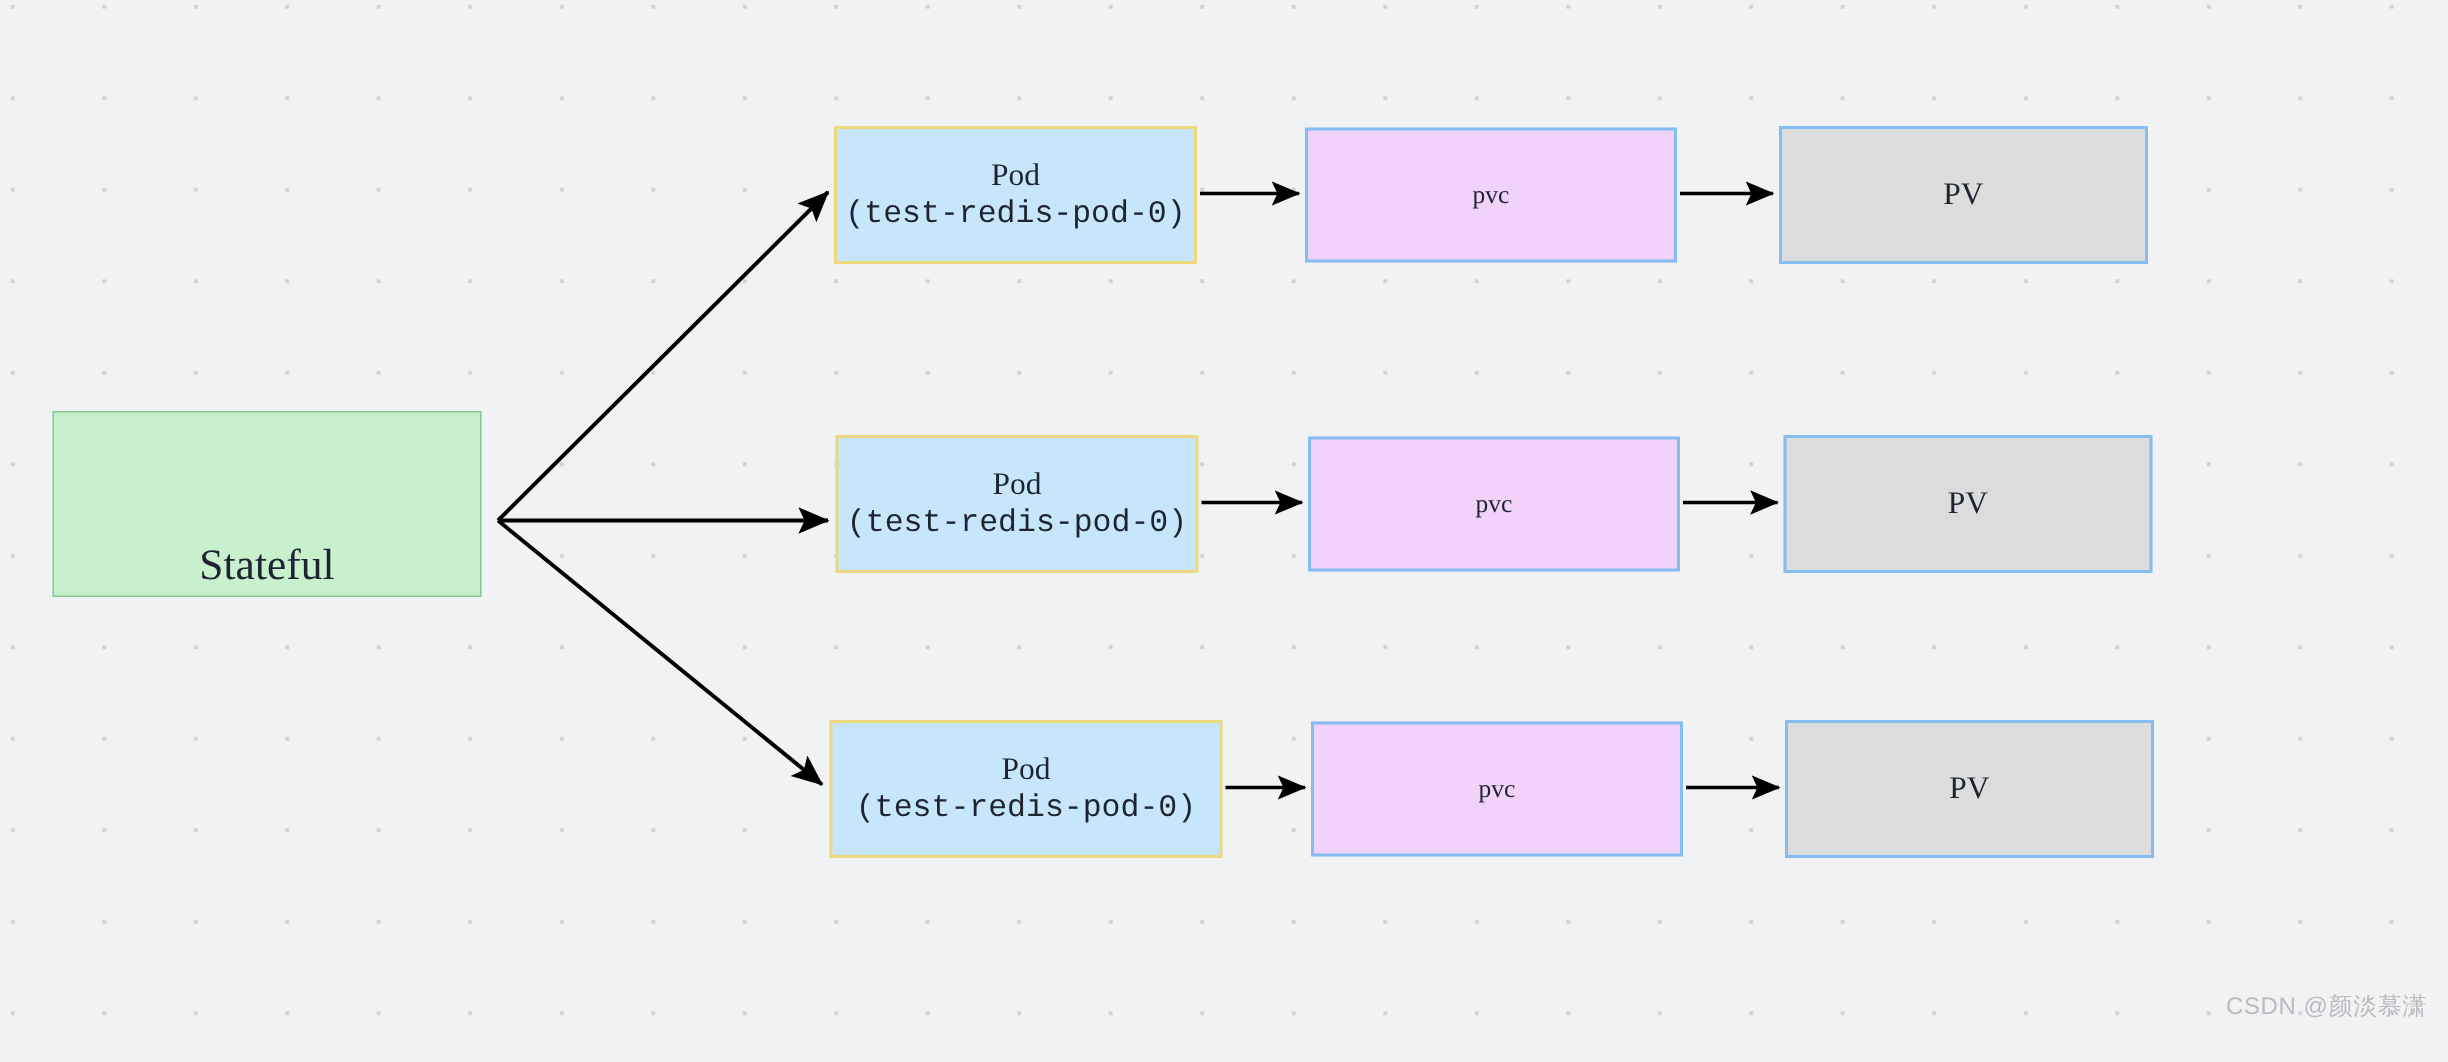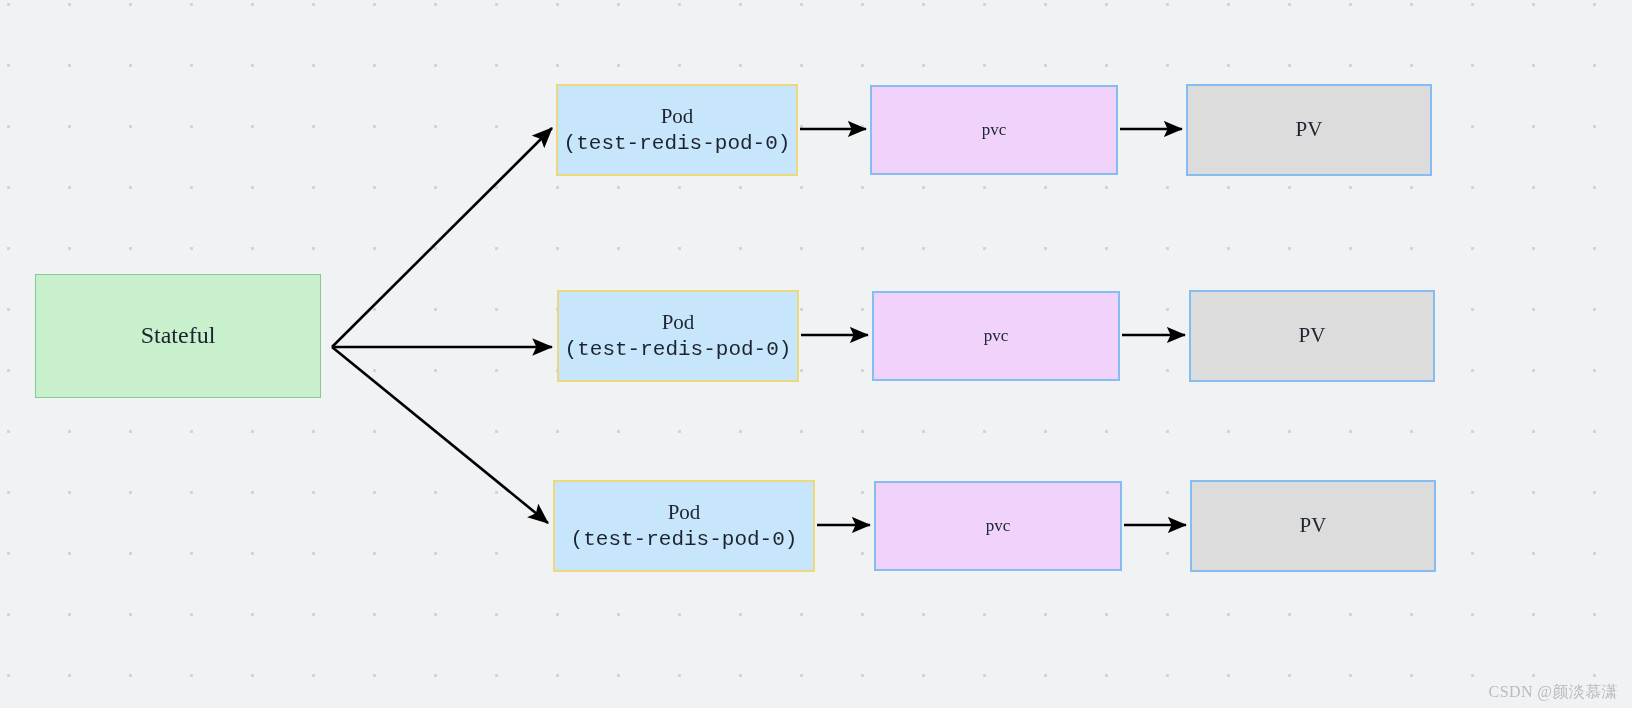--- a/index.html
+++ b/index.html
@@ -29,21 +29,22 @@
     text-align: center;
     color: #1d2430;
     line-height: 1.3;
   }
   .node .line1 { display: block; }
   .node .line2 { display: block; font-family: Liberation Mono, monospace; }
 
   .node-stateful {
     background: #c8f0cd;
     border: 1.5px solid #8cc695;
-    font-size: 24px;
+    font-size: 29px;
+    justify-content: flex-end;
   }
   .node-pod {
     background: #c8e6fb;
     border: 2px solid #ecd97d;
     font-size: 21px;
   }
   .node-pvc {
     background: #f0d2fa;
     border: 2px solid #86bdf0;
     font-size: 17px;
@@ -59,22 +60,22 @@
     left: 0;
     top: 0;
     width: 1632px;
     height: 708px;
     pointer-events: none;
   }
 
   .watermark {
     position: absolute;
     right: 14px;
-    bottom: 5px;
-    font-family: Liberation Serif, serif;
+    bottom: 26px;
+    font-family: Liberation Sans, sans-serif;
     font-size: 16px;
     color: #b9bbbe;
     letter-spacing: 0.4px;
     white-space: nowrap;
   }
 </style>
 </head>
 <body>
 
 <div id="canvas">

